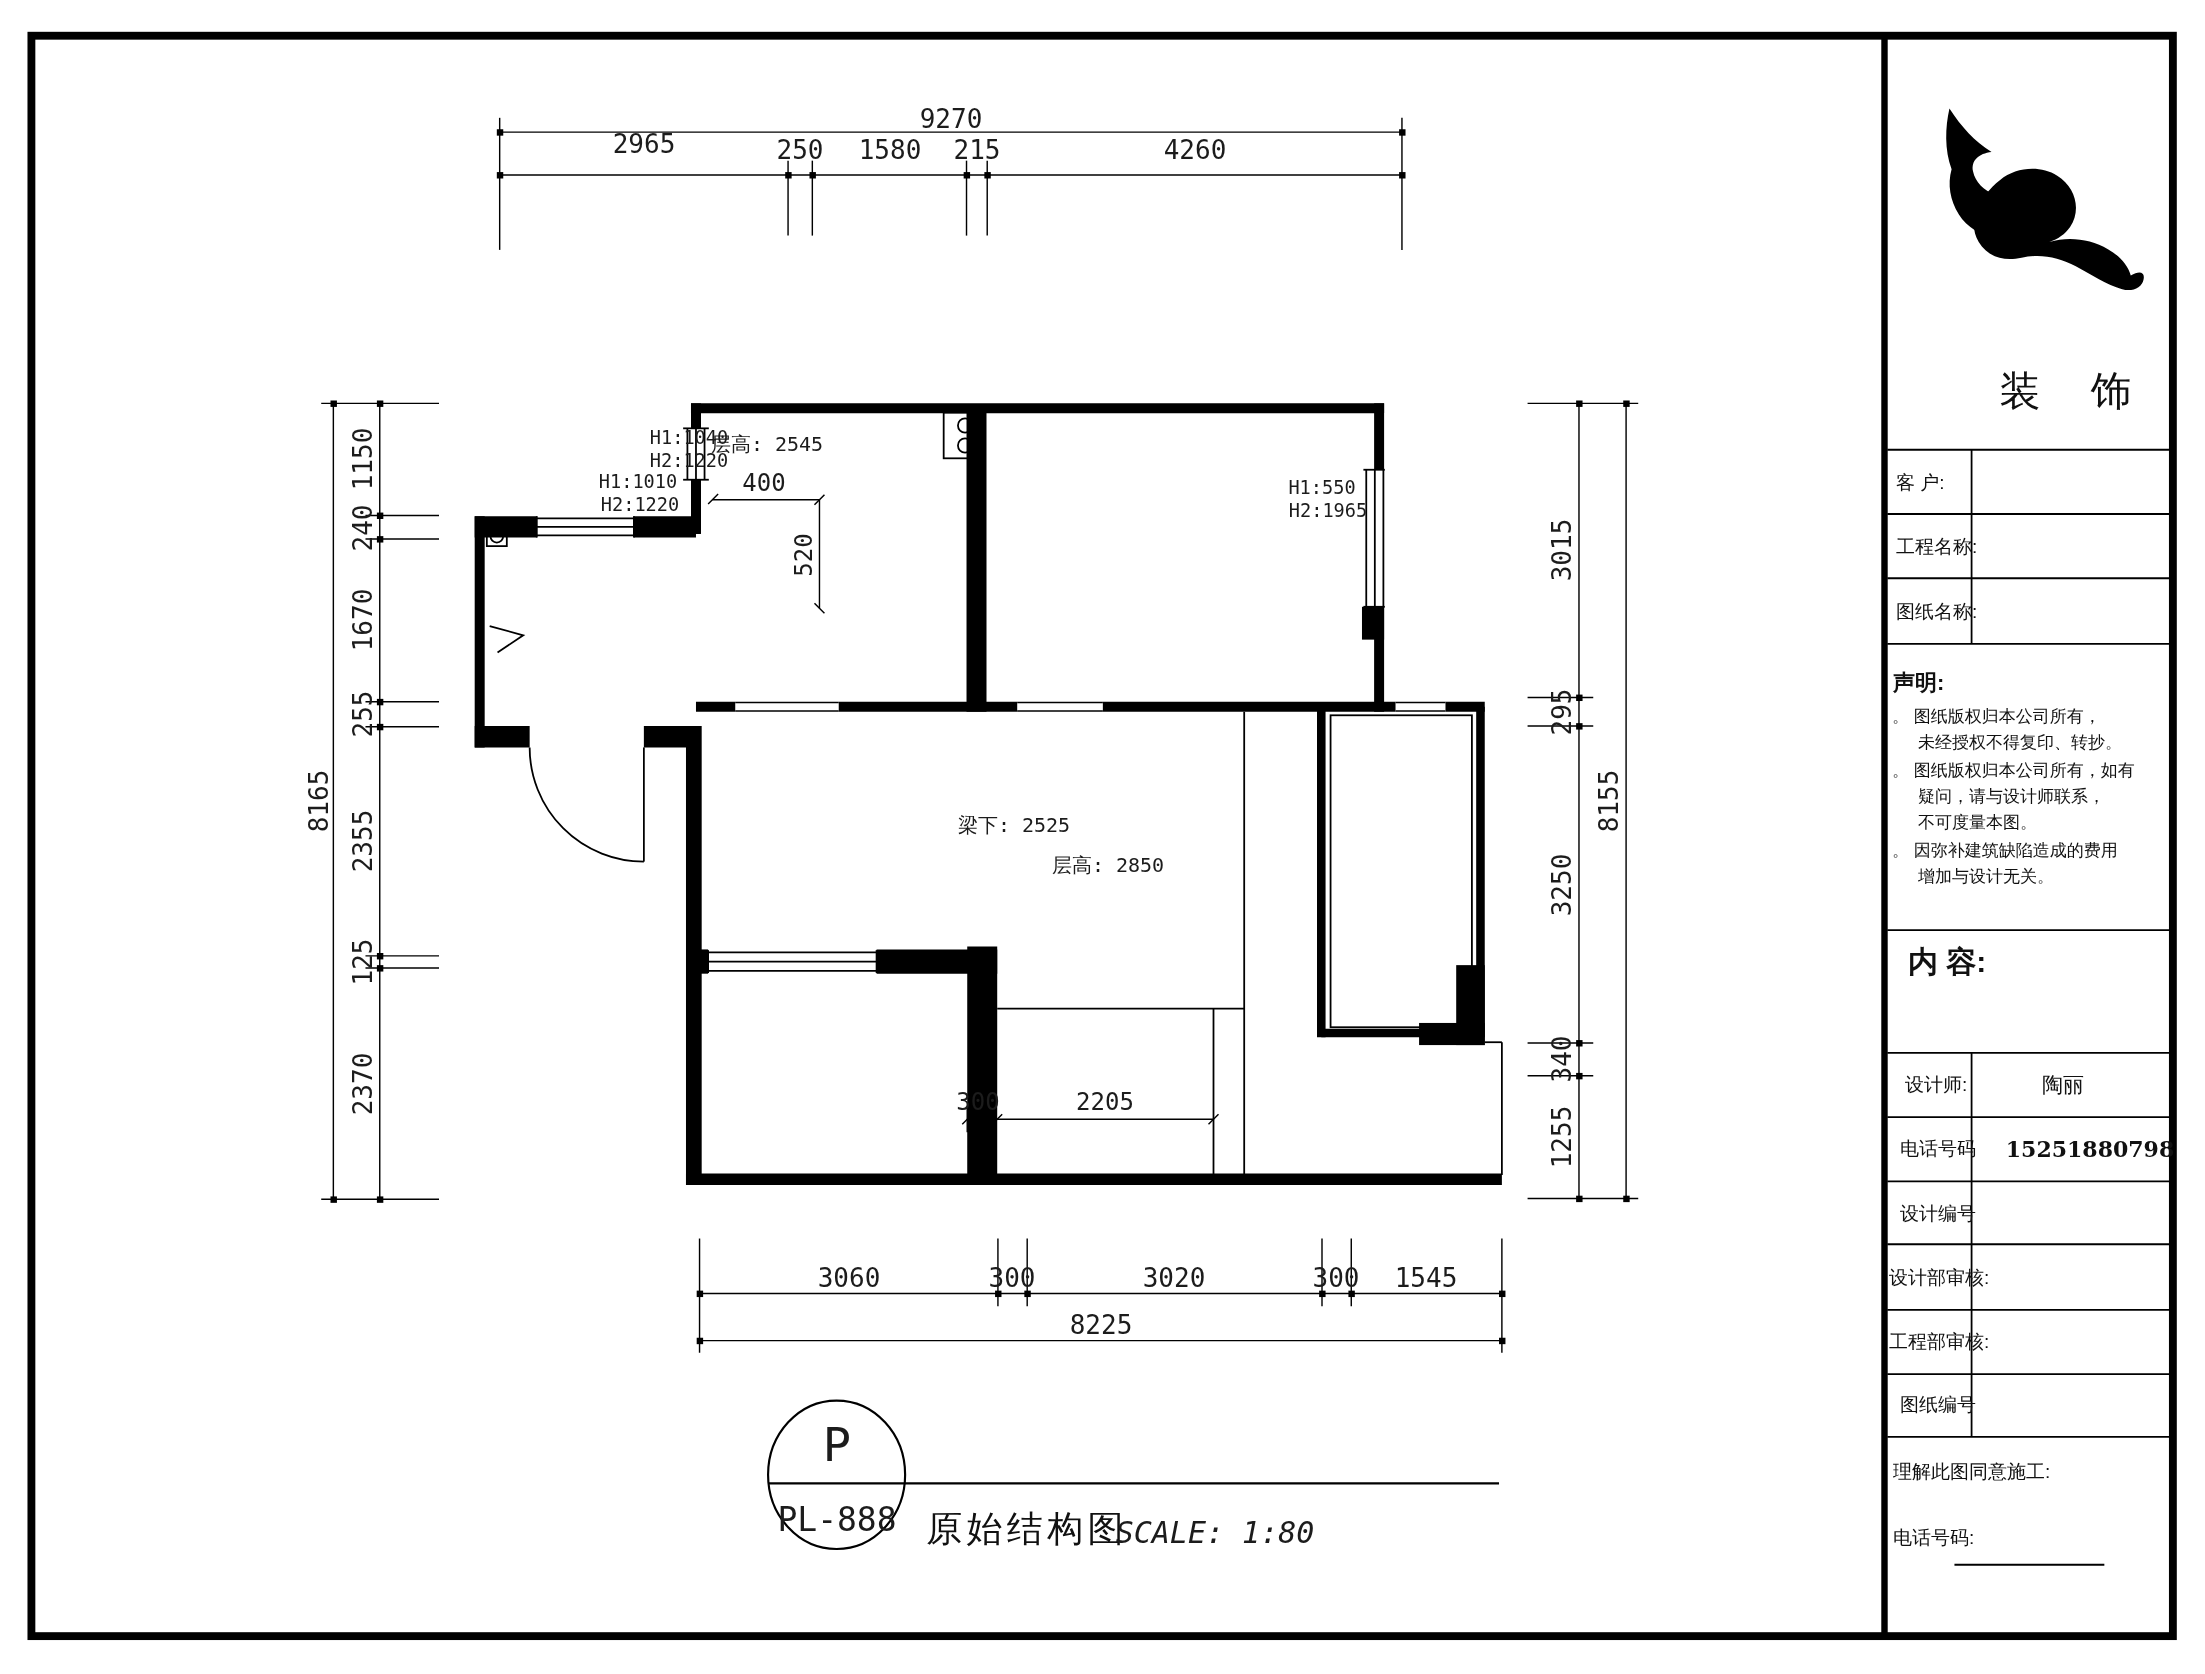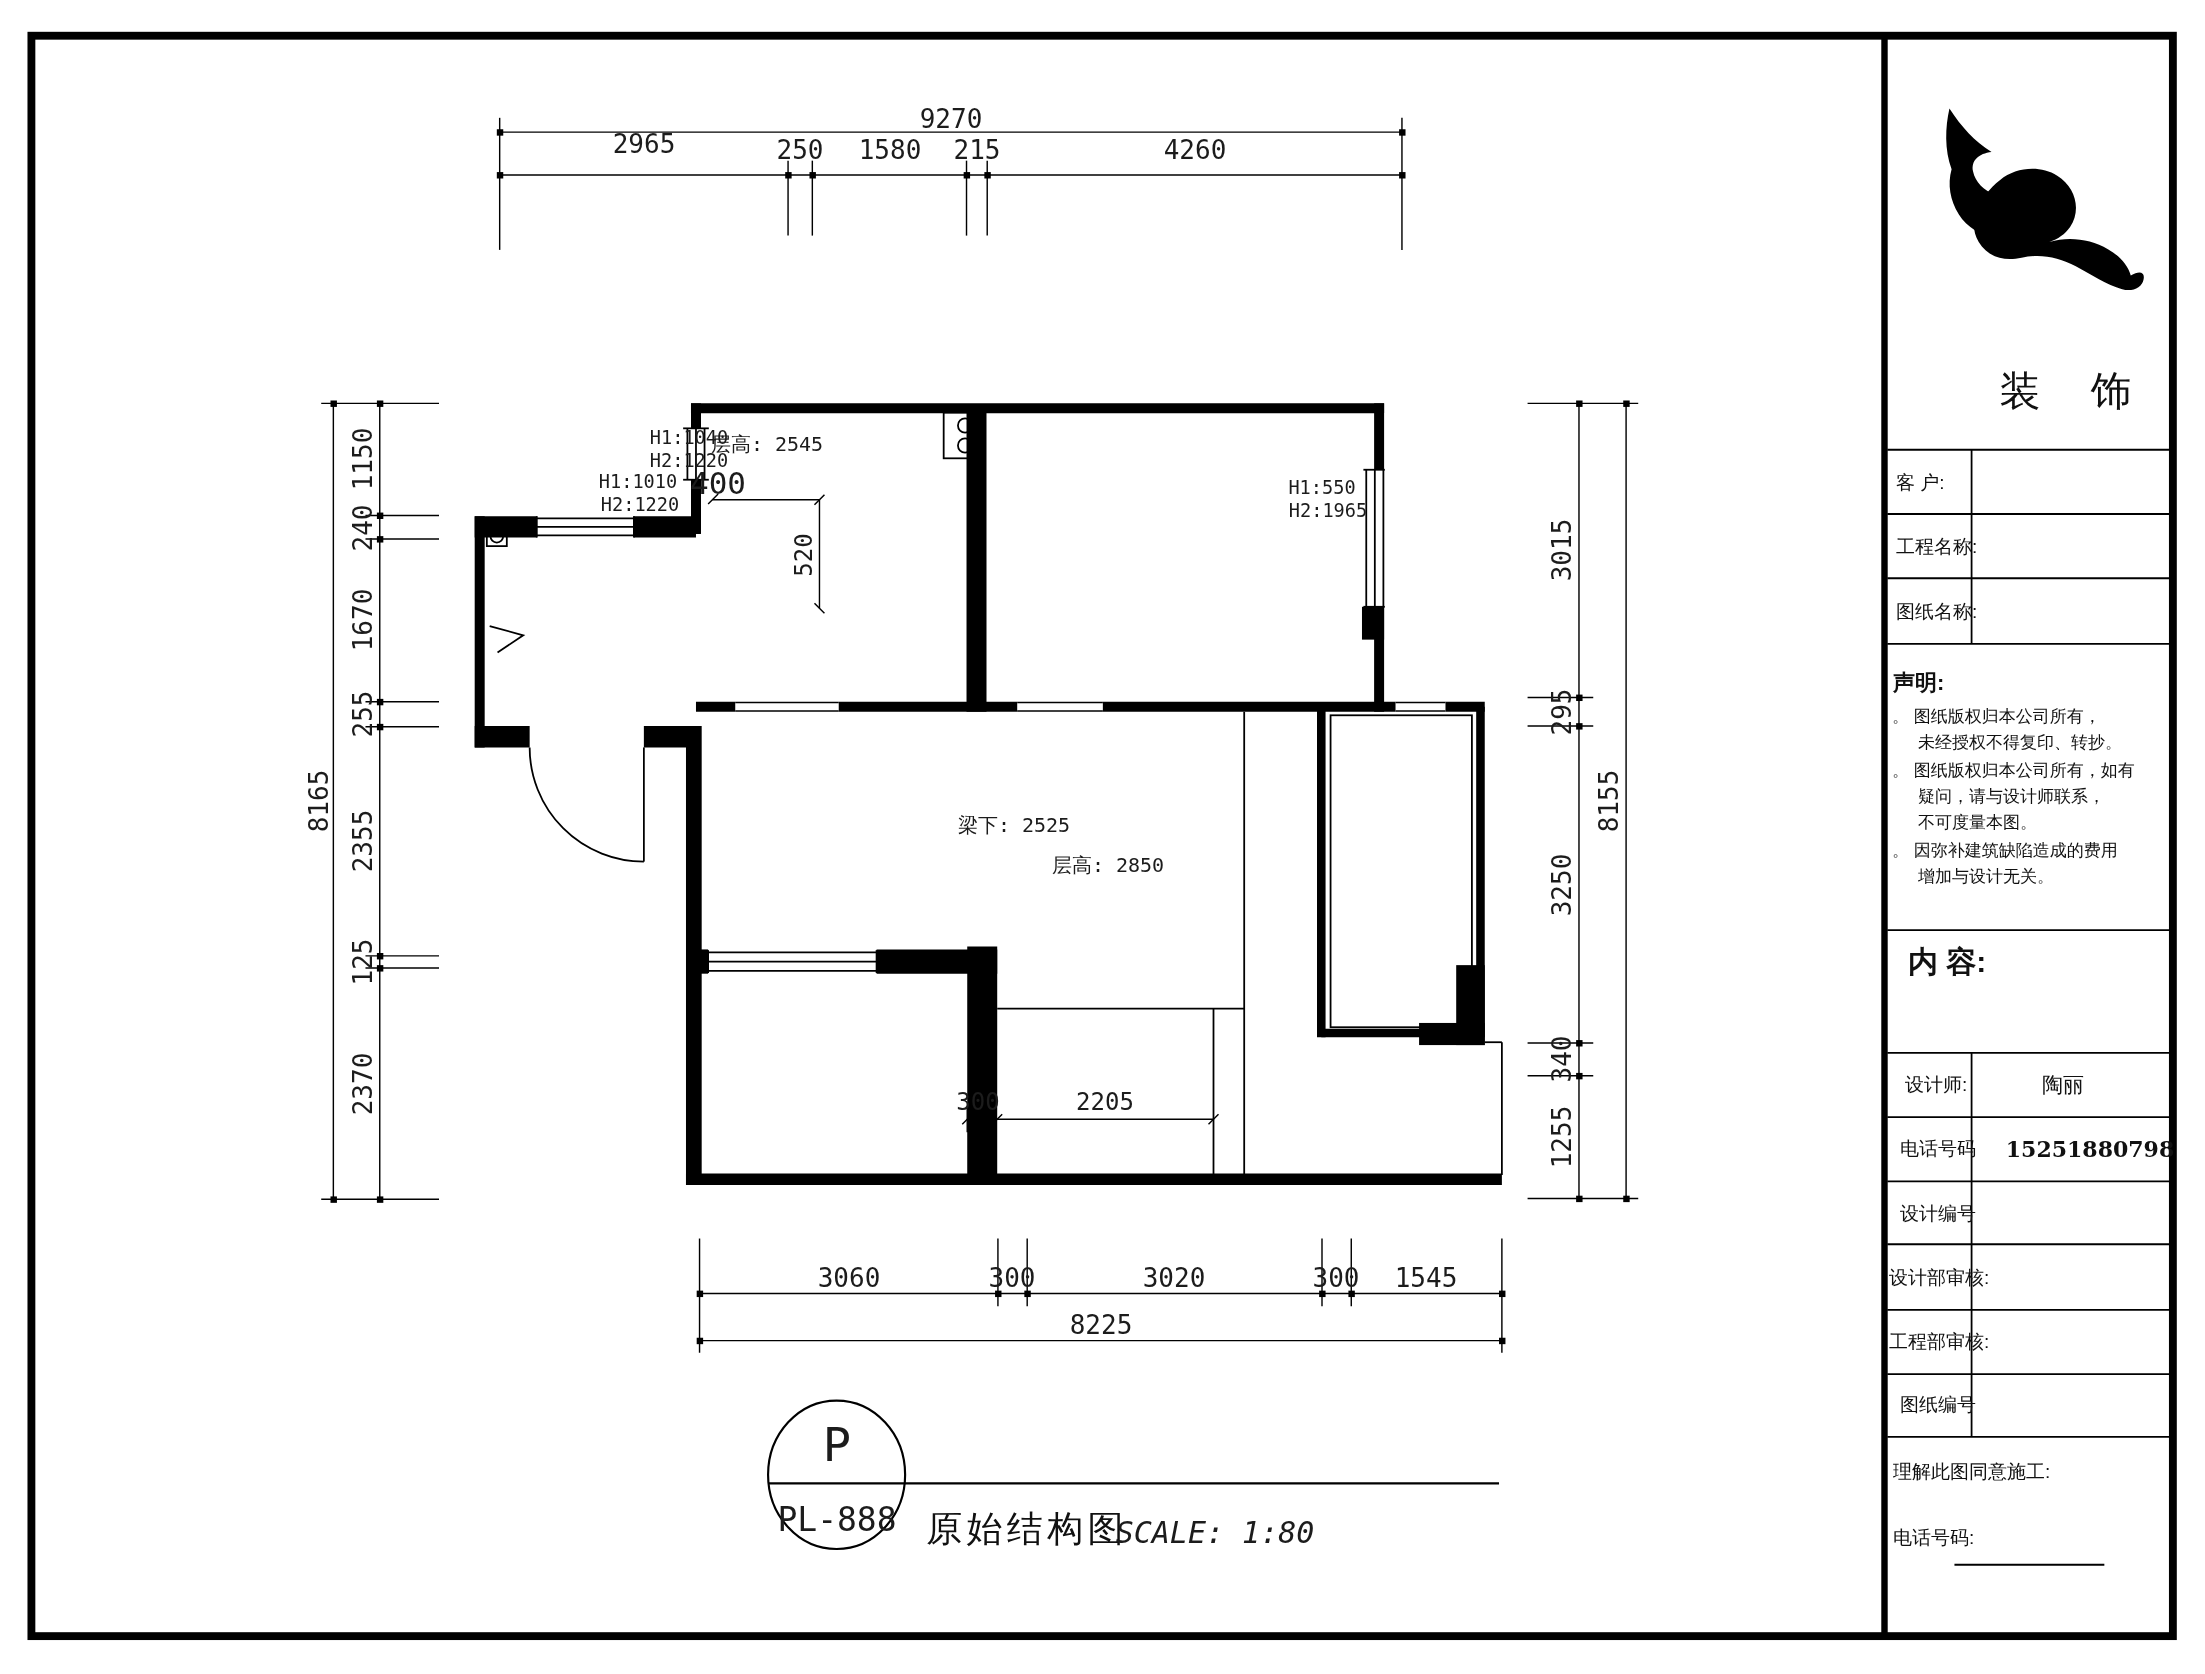--- a/index.html
+++ b/index.html
@@ -274,21 +274,21 @@
 
 <div class="htxt cad" style="left:638px;top:481px;font-size:18.6px">H1:1010</div>
 <div class="htxt cad" style="left:640px;top:504px;font-size:18.6px">H2:1220</div>
 <div class="htxt cad" style="left:689px;top:437px;font-size:18.6px">H1:1040</div>
 <div class="htxt cad" style="left:689px;top:460px;font-size:18.6px">H2:1220</div>
 <div class="htxt cad" style="left:1322px;top:487px;font-size:18.6px">H1:550</div>
 <div class="htxt cad" style="left:1328px;top:510px;font-size:18.6px">H2:1965</div>
 <div class="htxt cad" style="left:767px;top:444px;font-size:20px">层高: 2545</div>
 <div class="htxt cad" style="left:1014px;top:825px;font-size:20px">梁下: 2525</div>
 <div class="htxt cad" style="left:1108px;top:865px;font-size:20px">层高: 2850</div>
-<div class="htxt cad" style="left:718px;top:483px;font-size:31px">400</div>
+<div class="htxt cad" style="left:764px;top:483px;font-size:24px">400</div>
 <div class="vtxt cad" style="left:804px;top:555px;font-size:24px">520</div>
 <div class="htxt cad" style="left:978px;top:1102px;font-size:24px">300</div>
 <div class="htxt cad" style="left:1105px;top:1102px;font-size:24px">2205</div>
 
 <div class="htxt cad" style="left:837px;top:1444px;font-size:47px">P</div>
 <div class="htxt cad" style="left:837px;top:1519px;font-size:33px">PL-888</div>
 <div class="htxt" style="left:1027px;top:1529px;font-size:36px;letter-spacing:4.3px">原始结构图</div>
 <div class="htxt cad i" style="left:1215px;top:1532px;font-size:30px">SCALE: 1:80</div>
 
 <div class="htxt serif" style="left:2075px;top:391px;font-size:41px;letter-spacing:18.6px">装 饰</div>

